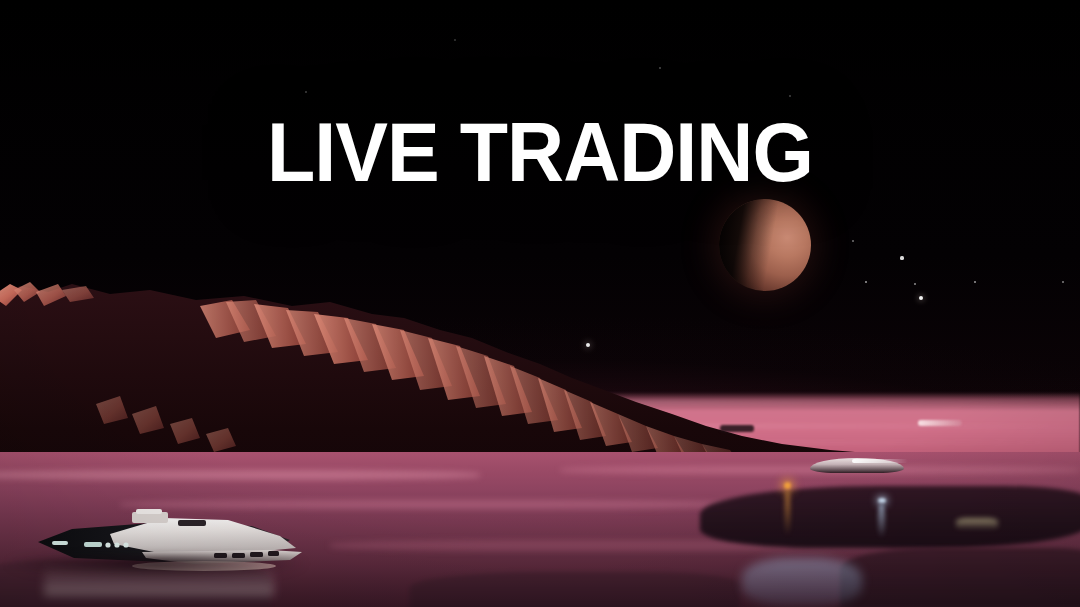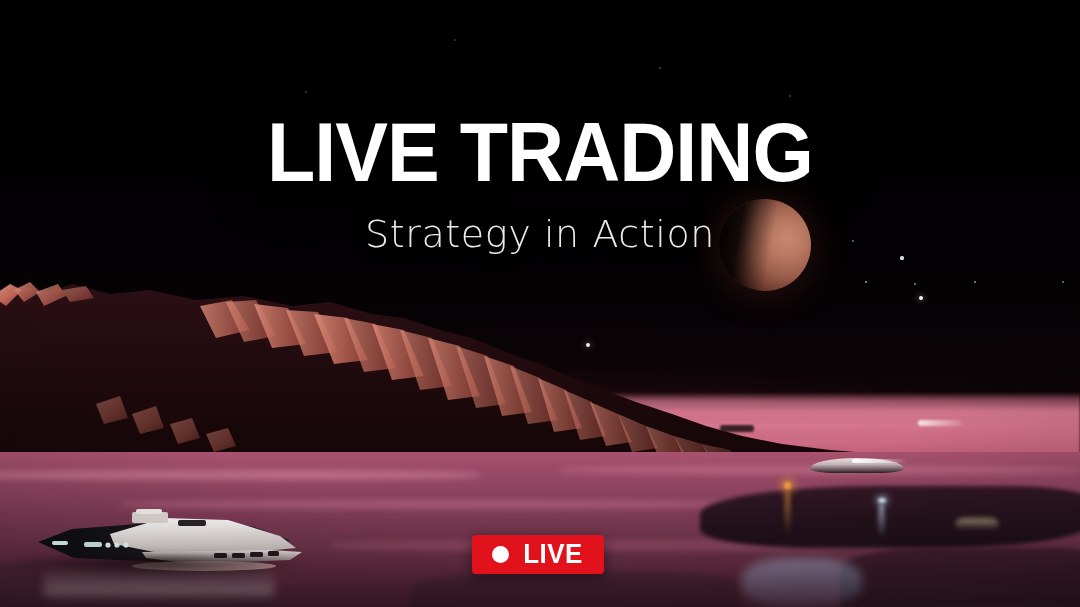--- a/index.html
+++ b/index.html
@@ -347,20 +347,15 @@
   <div style="position:absolute; left:6px; top:556px; width:300px; height:26px;
               background:radial-gradient(ellipse at 50% 30%, rgba(20,8,14,0.78), rgba(20,8,14,0) 72%);
               filter:blur(4px);"></div>
   <div style="position:absolute; left:44px; top:566px; width:230px; height:30px;
               background:linear-gradient(180deg, rgba(236,226,224,0.34), rgba(236,226,224,0));
               filter:blur(5px); transform:scaleY(-1);"></div>
 
   <div class="layer" id="vignette"></div>
 
   <h1 id="title" style="color: rgb(255, 255, 255);">LIVE TRADING</h1>
-  <h2 id="subtitle" style="color: rgb(236, 232, 232);">Strategy in Action</h2>
-
-  <div id="live-badge" style="background: rgb(225, 18, 28);">
-    <span id="live-dot" style="background: rgb(255, 255, 255);"></span>
-    <span id="live-label" style="color: rgb(255, 255, 255);">LIVE</span>
-  </div>
+
 
 </div>
 
 </body></html>

